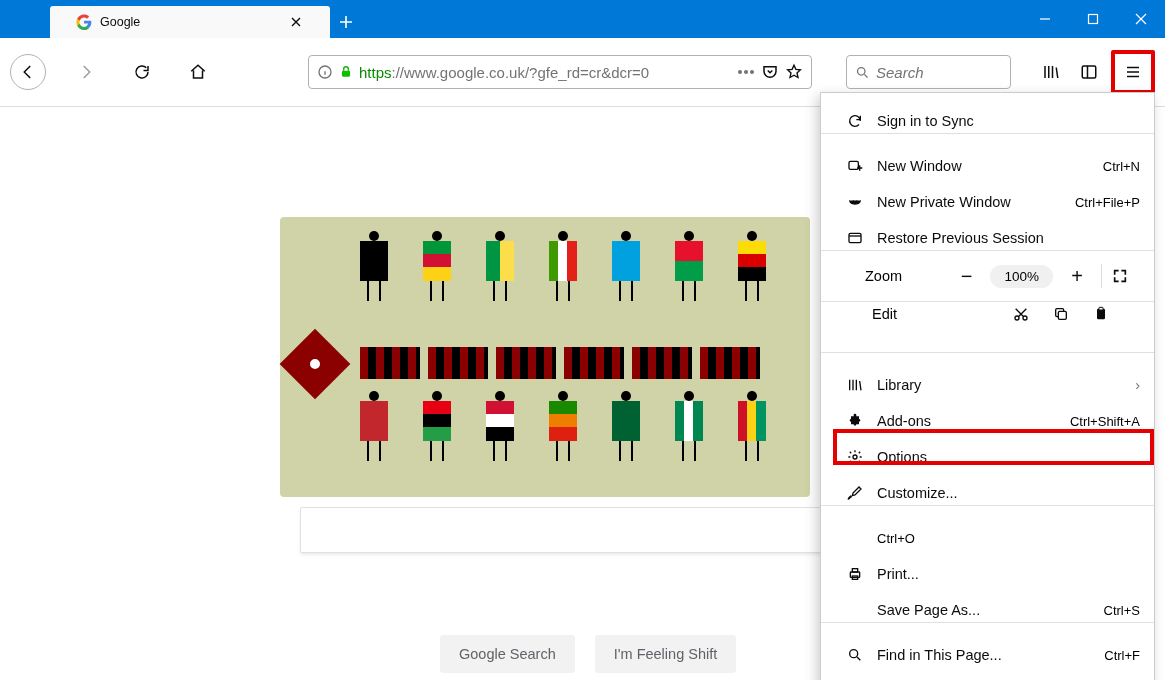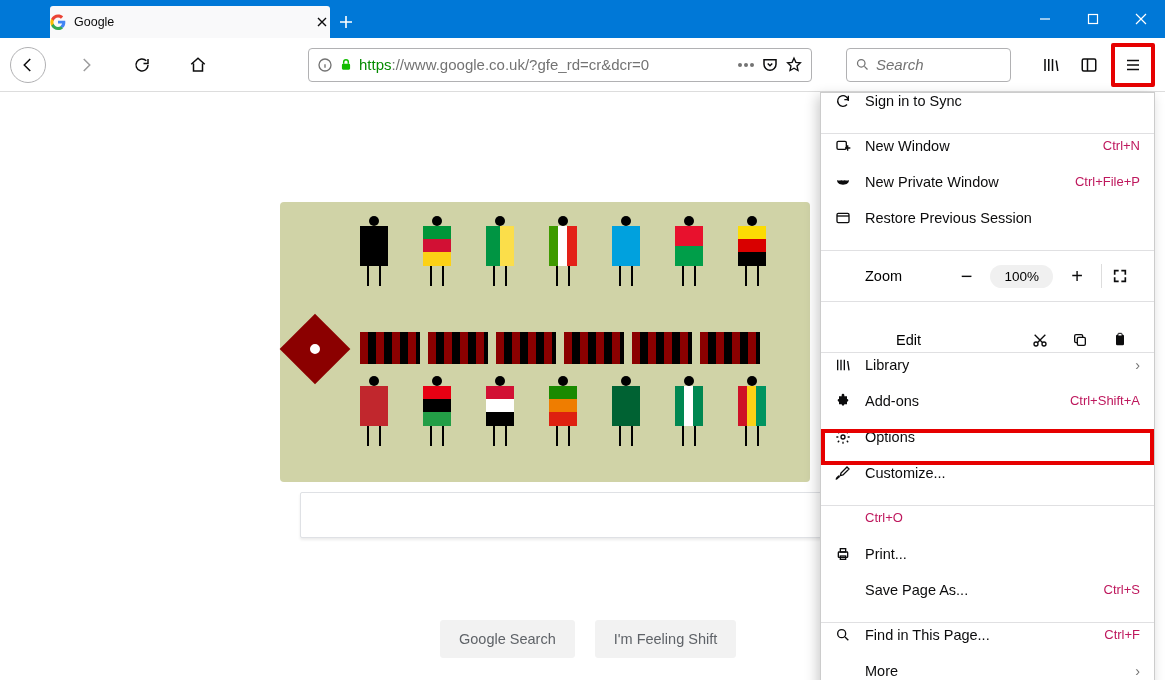--- a/index.html
+++ b/index.html
@@ -1,28 +1,28 @@
 <!DOCTYPE html>
 <html><head>
 <meta charset="utf-8">
 <style>
 *{margin:0;padding:0;box-sizing:border-box;font-family:"Segoe UI",Arial,sans-serif;}
 body{background:#fff;width:1165px;height:680px;overflow:hidden;position:relative;}
 .titlebar{background:#0078d7;height:38px;display:flex;align-items:flex-end;}
 .tabstrip{display:flex;align-items:flex-end;height:38px;padding-left:50px;gap:0;}
-.tab{background:#f9f9fa;height:32px;width:280px;display:flex;align-items:center;padding:0 0;gap:8px;border-top-left-radius:3px;border-top-right-radius:3px;}
+.tab{background:#f9f9fa;height:32px;width:280px;display:flex;align-items:center;padding:0 26px;gap:8px;border-top-left-radius:3px;border-top-right-radius:3px;}
 .tab-favicon{width:16px;height:16px;}
 .tab-title{flex:1;font-size:12.5px;color:#0c0c0d;}
 .tab-close{width:16px;height:16px;cursor:pointer;display:flex;align-items:center;justify-content:center;}
 .newtab{width:32px;height:32px;display:flex;align-items:center;justify-content:center;cursor:pointer;}
 .newtab svg{stroke:#fff;}
 .win-controls{margin-left:auto;display:flex;height:38px;}
 .win-btn{width:48px;display:flex;align-items:center;justify-content:center;cursor:pointer;}
 .win-btn svg{stroke:#fff;stroke-width:1.2;fill:none;}
-.toolbar{background:#fff;height:54px;display:flex;align-items:center;padding:0 10px;gap:24px;border-bottom:1px solid #ddd;}
+.toolbar{background:#fff;height:69px;display:flex;align-items:center;padding:0 10px;gap:24px;border-bottom:1px solid #ddd;}
 .nav-btn{width:32px;height:32px;display:flex;align-items:center;justify-content:center;border-radius:4px;cursor:pointer;}
 .nav-btn.disabled{opacity:.4;cursor:default;}
 .nav-btn.back{border:1px solid #b1b1b3;border-radius:50%;width:36px;height:36px;}
 .urlbar{flex:1;max-width:550px;height:34px;border:1px solid #b1b1b3;border-radius:4px;background:#fff;display:flex;align-items:center;padding:0 8px;gap:6px;margin-left:70px;}
 .url-text{flex:1;font-size:15px;color:#737373;white-space:nowrap;overflow:hidden;}
 .url-text .proto{color:#058b00;}
 .searchbar{width:165px;height:34px;border:1px solid #b1b1b3;border-radius:4px;background:#fff;display:flex;align-items:center;padding:0 8px;gap:6px;margin-left:10px;}
 .search-ph{font-size:15px;color:#737373;font-style:italic;}
 .toolbar-right{margin-left:auto;display:flex;align-items:center;gap:6px;}
 .hamburger-box{border:4px solid #e60000;padding:2px;border-radius:2px;}
@@ -37,34 +37,34 @@
 .fig .head{position:absolute;top:-6px;left:9px;width:10px;height:10px;background:#000;border-radius:50%;}
 .fig .body{position:absolute;top:4px;width:28px;height:40px;}
 .fig .legs{position:absolute;top:44px;left:7px;width:14px;height:20px;display:flex;justify-content:space-between;}
 .fig .legs span{width:2px;height:20px;background:#000;}
 .diamond{position:absolute;left:10px;top:122px;width:50px;height:50px;background:#8b0000;transform:rotate(45deg);}
 .diamond::after{content:"";position:absolute;inset:20px;background:#fff;border-radius:50%;}
 .searchbox{position:absolute;left:300px;top:400px;width:530px;height:46px;border:1px solid #dfe1e5;border-radius:2px;box-shadow:0 2px 3px rgba(0,0,0,.08);background:#fff;}
 .gbtns{position:absolute;left:440px;top:528px;display:flex;gap:20px;}
 .gbtn{background:#f2f2f2;border:1px solid #f2f2f2;border-radius:3px;color:#5f6368;font-size:14.5px;padding:10px 18px;cursor:pointer;}
 .menu{position:absolute;right:10px;top:92px;width:335px;background:#fff;border:1px solid #ccc;box-shadow:-3px 4px 12px rgba(0,0,0,.2);z-index:100;}
-.menu-row{display:flex;align-items:flex-start;height:36px;padding:0 14px;gap:14px;cursor:pointer;font-size:14.5px;color:#0c0c0d;}
+.menu-row{display:flex;align-items:flex-end;height:36px;padding:0 14px;gap:14px;cursor:pointer;font-size:14.5px;color:#0c0c0d;margin-left:12px;}
 .menu-row .label{flex:1;}
-.menu-row .shortcut{color:#be185d;font-size:13px;}
+.menu-row .shortcut{color:#000000;font-size:13px;}
 .menu-row .chev{color:#737373;}
 .menu-sep{height:1px;background:#e0e0e2;margin:4px 0;}
 .menu-row.highlight{outline:4px solid #e60000;outline-offset:-4px;}
 .menu-icon{width:16px;height:16px;display:flex;align-items:center;justify-content:center;flex-shrink:0;}
 .menu-indent{padding-left:44px;}
 .zoom-row{display:flex;align-items:center;height:42px;padding:0 14px;gap:10px;font-size:14.5px;}
 .zoom-row .label{flex:1;}
 .zoom-val{background:#f0f0f0;border-radius:14px;padding:4px 14px;font-size:13.5px;}
 .zoom-btn{width:28px;text-align:center;font-size:20px;cursor:pointer;color:#0c0c0d;}
 .zoom-sep{width:1px;height:24px;background:#ddd;}
-.edit-row{display:flex;align-items:flex-end;height:42px;padding:0 2px;font-size:14.5px;margin-left:43px;}
+.edit-row{display:flex;align-items:flex-start;height:42px;padding:0 21px;font-size:14.5px;}
 .edit-row .label{flex:1;}
 .edit-row .ic{width:40px;text-align:center;cursor:pointer;}
 svg{display:block;}
 </style>
 </head>
 <body>
 
 <div class="titlebar">
   <div class="tabstrip">
     <div class="tab">

